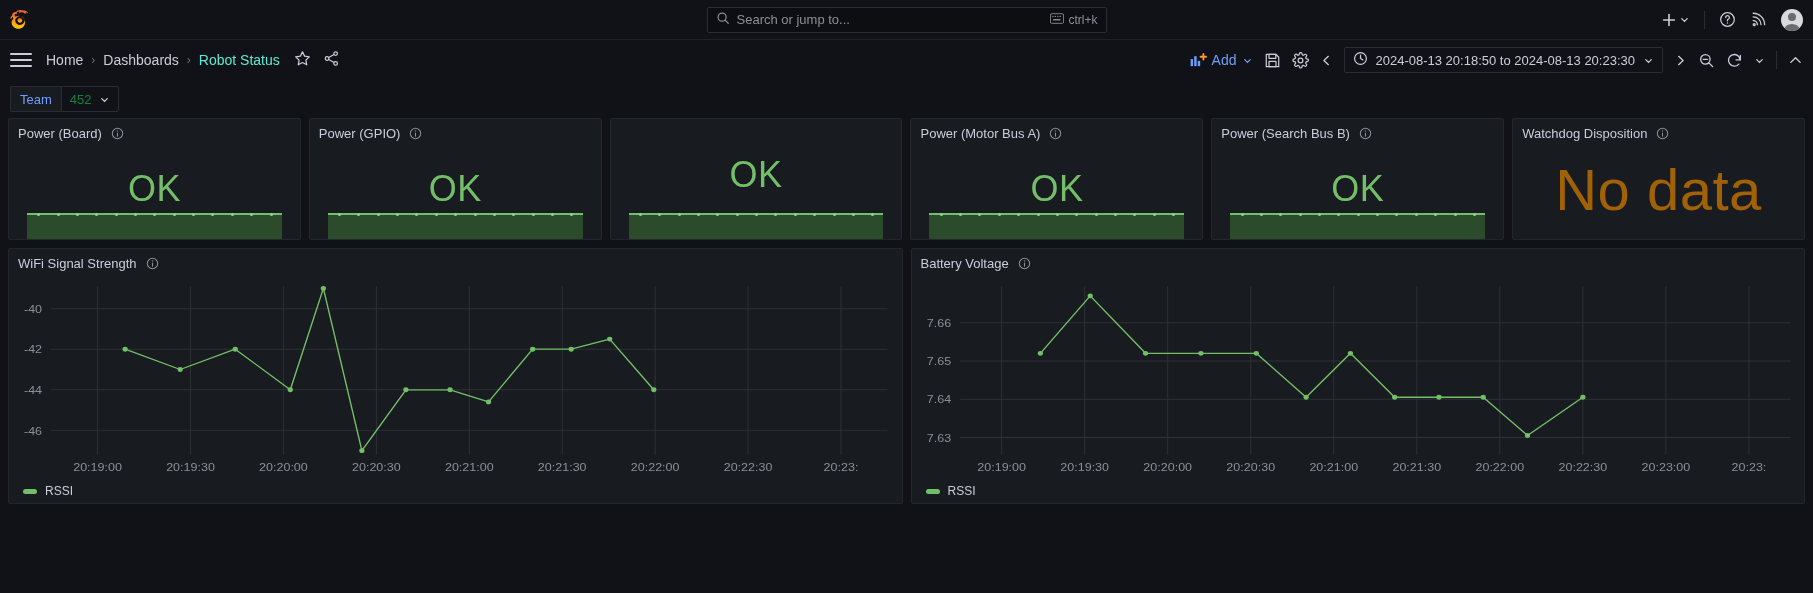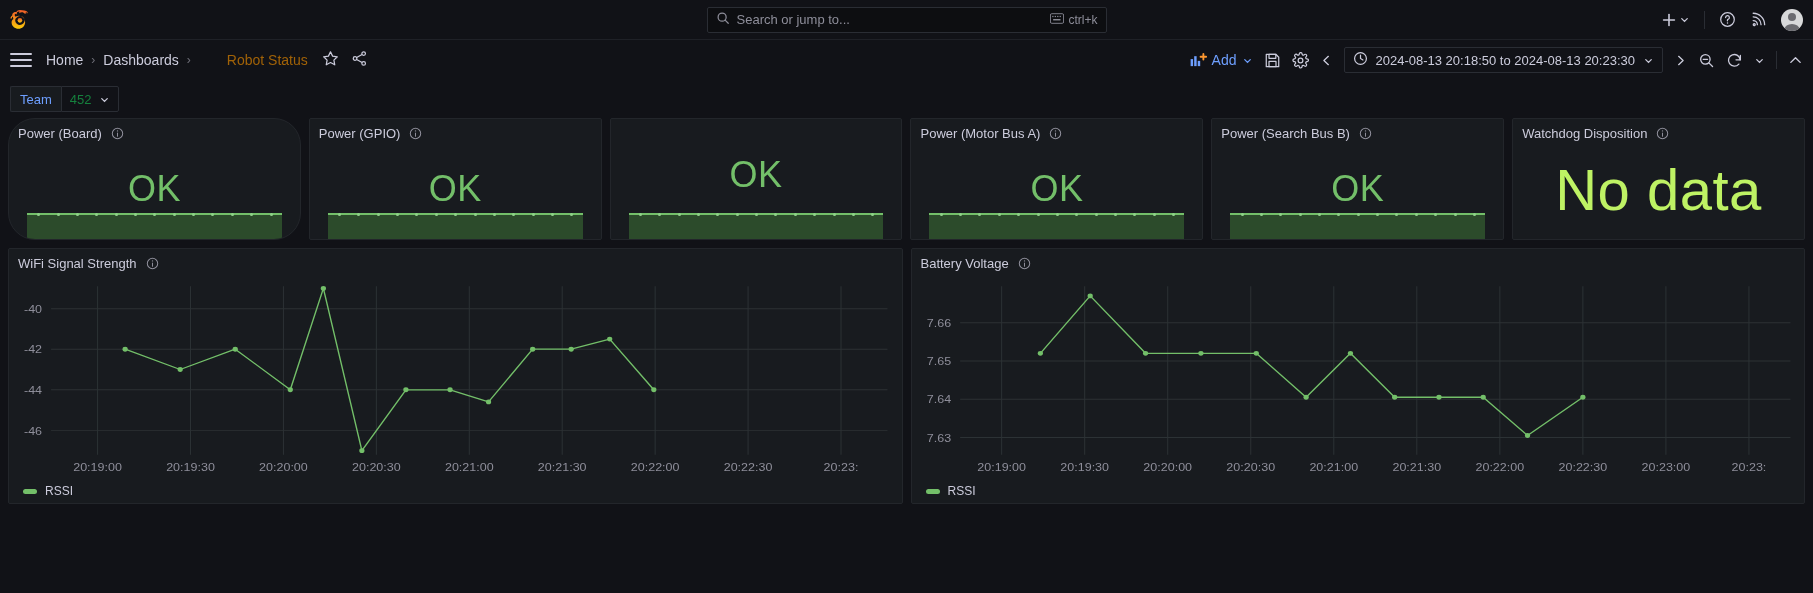--- a/index.html
+++ b/index.html
@@ -52,21 +52,21 @@
   
   .crumbbar {
     height: 40px; background: #111217; display: flex; align-items: center;
     padding: 0 10px; position: relative;
   }
   .hamburger { width: 22px; display: flex; flex-direction: column; gap: 4px; cursor: pointer; margin-right: 14px;}
   .hamburger i { display: block; height: 2px; background: #ccccdc; border-radius: 1px; }
   .crumbs { display: flex; align-items: center; gap: 8px; font-size: 14px; }
   .crumbs a { color: #ccccdc; text-decoration: none; cursor: pointer; }
   .crumbs .sep { color: #6e6e78; font-size: 12px; }
-  .crumbs .current { color: #a16207; margin-left: 28px; }
+  .crumbs .current { color: #5eead4; }
   .crumb-actions { display: flex; align-items: center; gap: 12px; margin-left: 14px; color: #ccccdc; }
   .cb-right { position: absolute; right: 10px; display: flex; align-items: center; gap: 11px; }
   .addbtn { display: flex; align-items: center; gap: 5px; color: #6e9fff; font-size: 14px; cursor: pointer; }
   .timerange {
     display: flex; align-items: center; gap: 8px;
     border: 1px solid #2a2d34; border-radius: 2px; height: 26px; padding: 0 8px;
     color: #ccccdc; font-size: 13px; background: #111217; cursor: pointer;
   }
   .navbtn { color: #ccccdc; cursor: pointer; display: flex; align-items: center; }
   .vdiv { width: 1px; height: 18px; background: #2a2d34; }
@@ -95,21 +95,21 @@
     padding: 0 9px; flex-shrink: 0;
   }
   .panel-title { font-size: 13px; color: #ccccdc; font-weight: 500; }
   .info-icon { color: #8e8e9a; display: flex; align-items: center; cursor: pointer; }
   .stat-body { flex: 1; position: relative; }
   .stat-value {
     position: absolute; left: 0; right: 0; top: 50%; transform: translateY(-60%);
     text-align: center; font-size: 36px; color: #73bf69; font-weight: 400;
     letter-spacing: 0.5px;
   }
-  .stat-value.nodata { color: #bef264; font-size: 58px; font-weight: 400; transform: translateY(-55%); }
+  .stat-value.nodata { color: #a16207; font-size: 58px; font-weight: 400; transform: translateY(-55%); }
   .sparkline { position: absolute; left: 18px; right: 18px; bottom: 0; height: 26px; }
   .sparkline .fill { position: absolute; inset: 0; background: #2c4b2b; }
   .sparkline .line { position: absolute; left: 0; right: 0; top: 0; height: 2px; background: #73bf69; }
   .sparkline .dots { position: absolute; left: 0; right: 0; top: 0; height: 2px; }
   .sparkline .dots i {
     position: absolute; top: -0.5px; width: 3px; height: 3px; background: #8fd389; border-radius: 50%;
   }
 
   
   .graphrow { display: flex; gap: 8px; padding: 8px; height: 272px; }
@@ -301,21 +301,21 @@
   <div class="var-label">Team</div>
   <div class="var-value">
     <span>452</span>
     <svg width="11" height="11" viewBox="0 0 12 12" fill="none" stroke="#ccccdc" stroke-width="1.4" stroke-linecap="round">
         <polyline points="3,5 6,8 9,5"></polyline>
       </svg>
   </div>
 </div>
 
 <div class="statrow" id="statrow">
-    <div class="panel" style="flex: 1 1 0px; border-radius: 27px;">
+    <div class="panel" style="flex: 1 1 0px;">
       <div class="panel-head">
         <span class="panel-title">Power (Board)</span>
         <span class="info-icon">
           <svg width="13" height="13" viewBox="0 0 14 14" fill="none" stroke="#8e8e9a" stroke-width="1.1">
   <circle cx="7" cy="7" r="5.6"></circle>
             <line x1="7" y1="6.4" x2="7" y2="10" stroke-linecap="round"></line>
   <circle cx="7" cy="4.2" r="0.75" fill="#8e8e9a" stroke="none"></circle>
           </svg>
         </span>
       </div>

